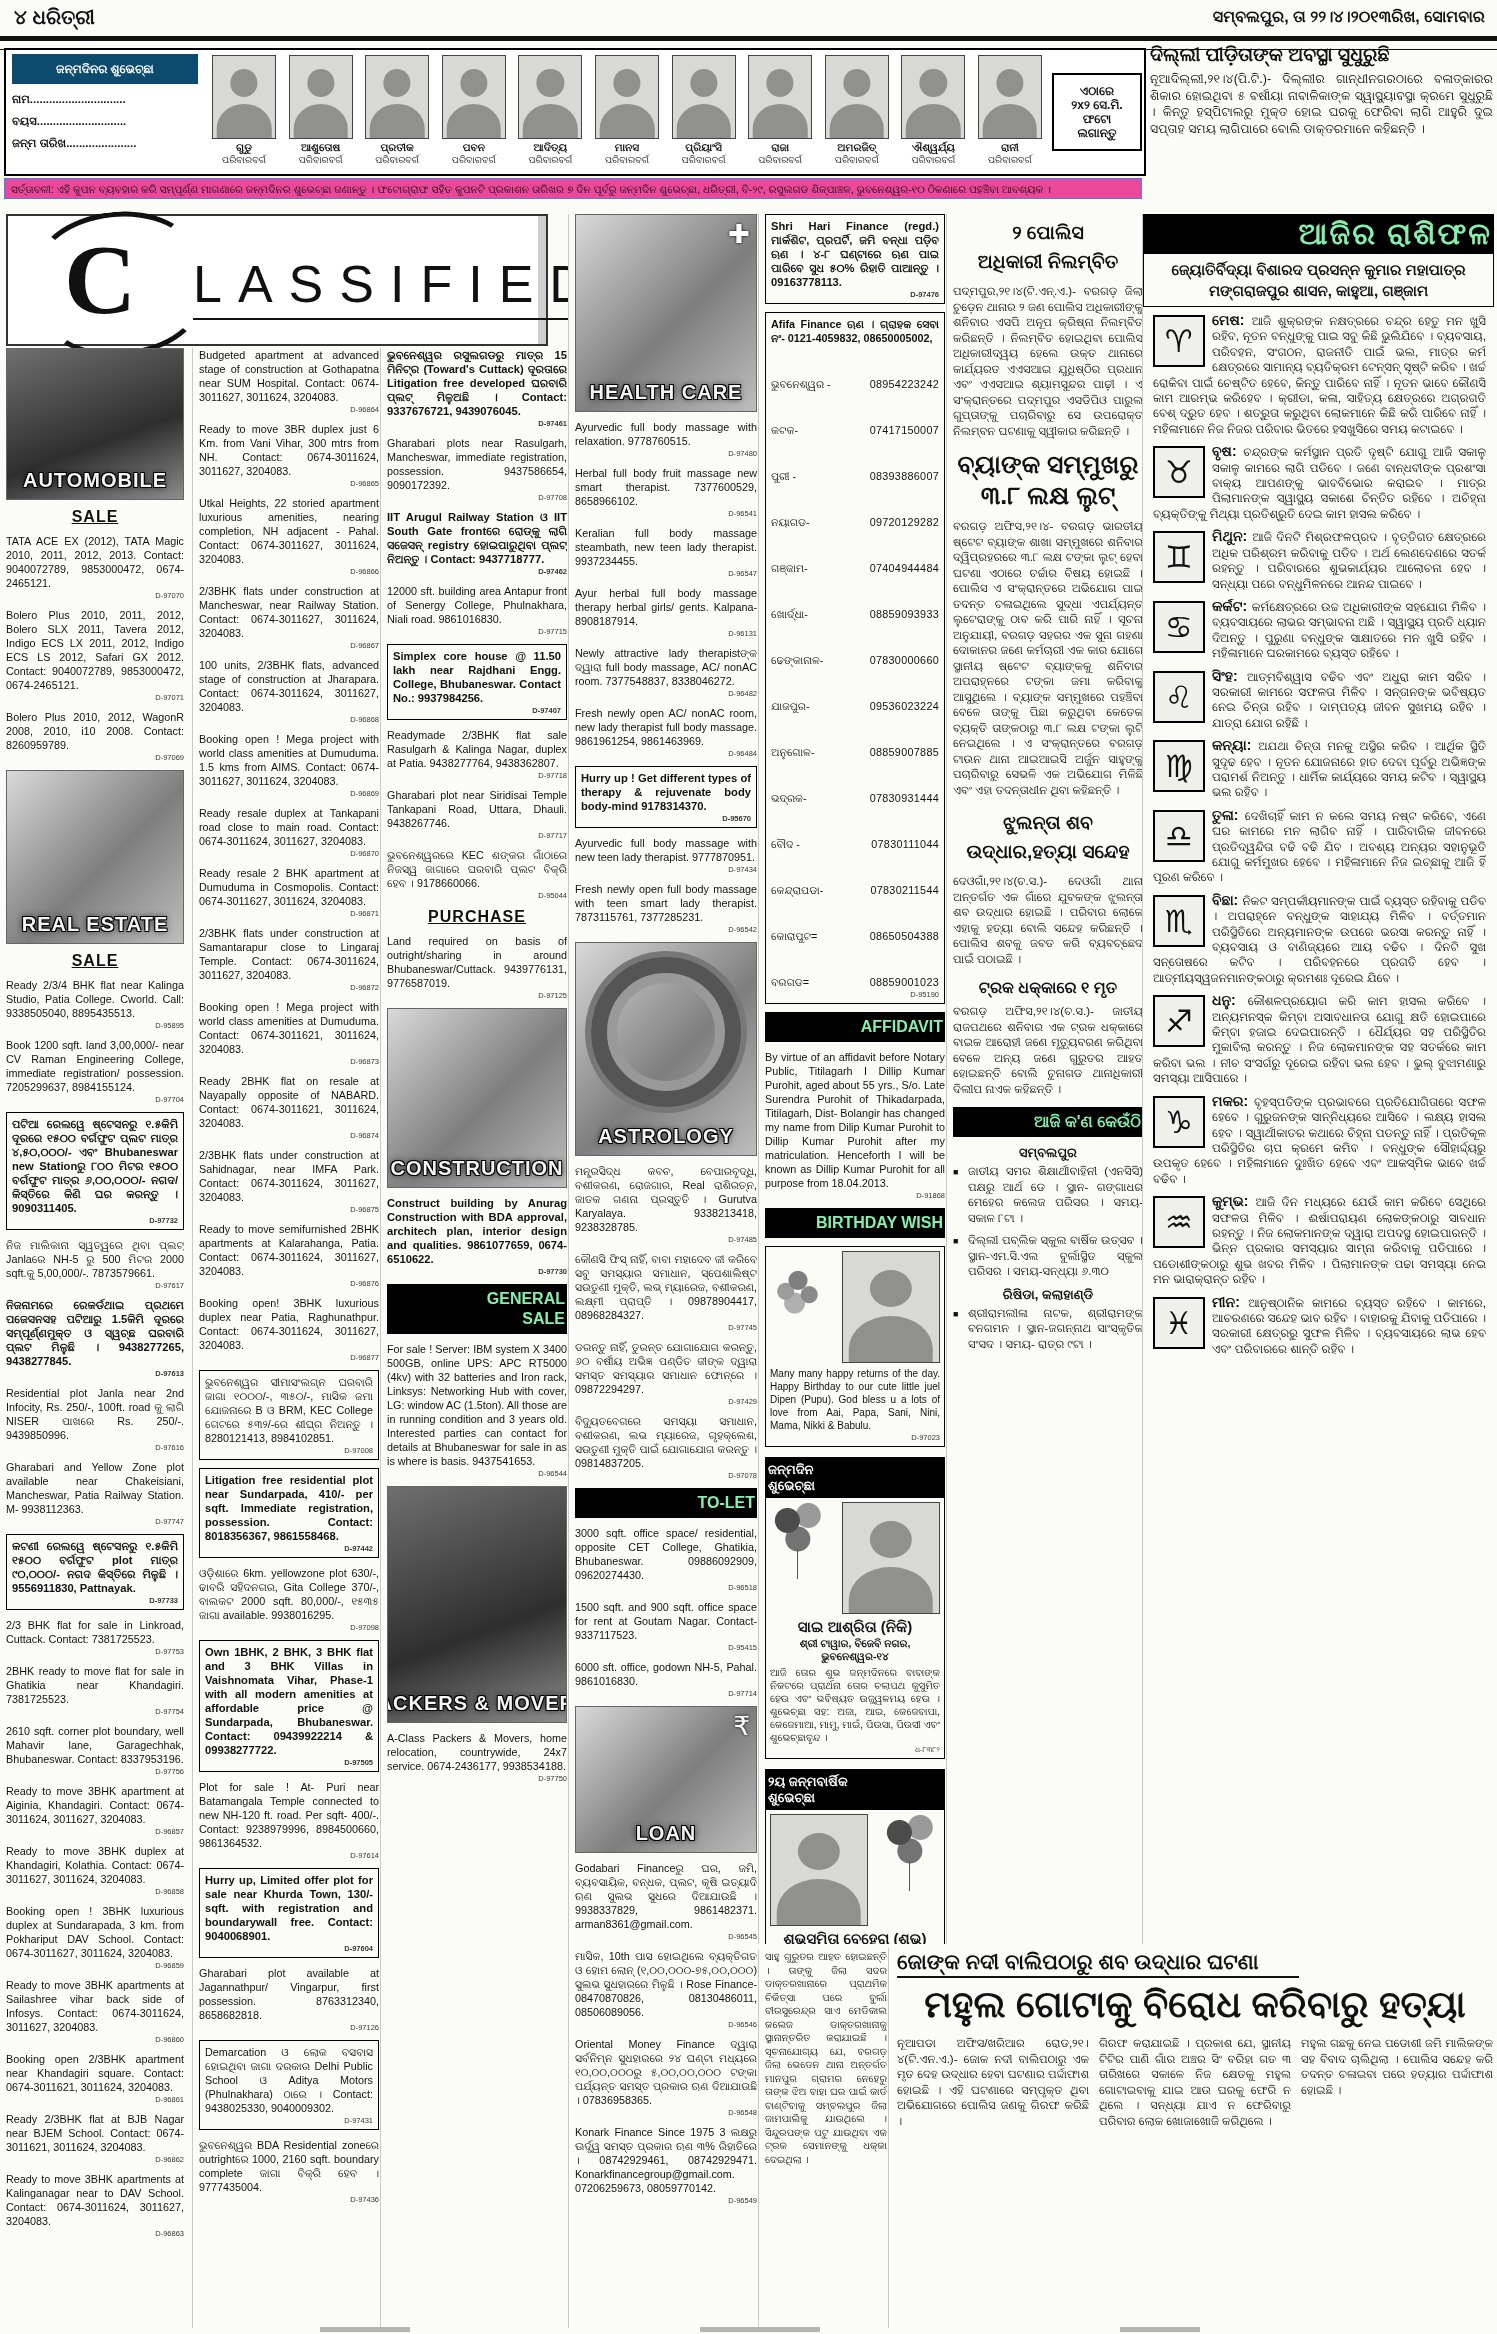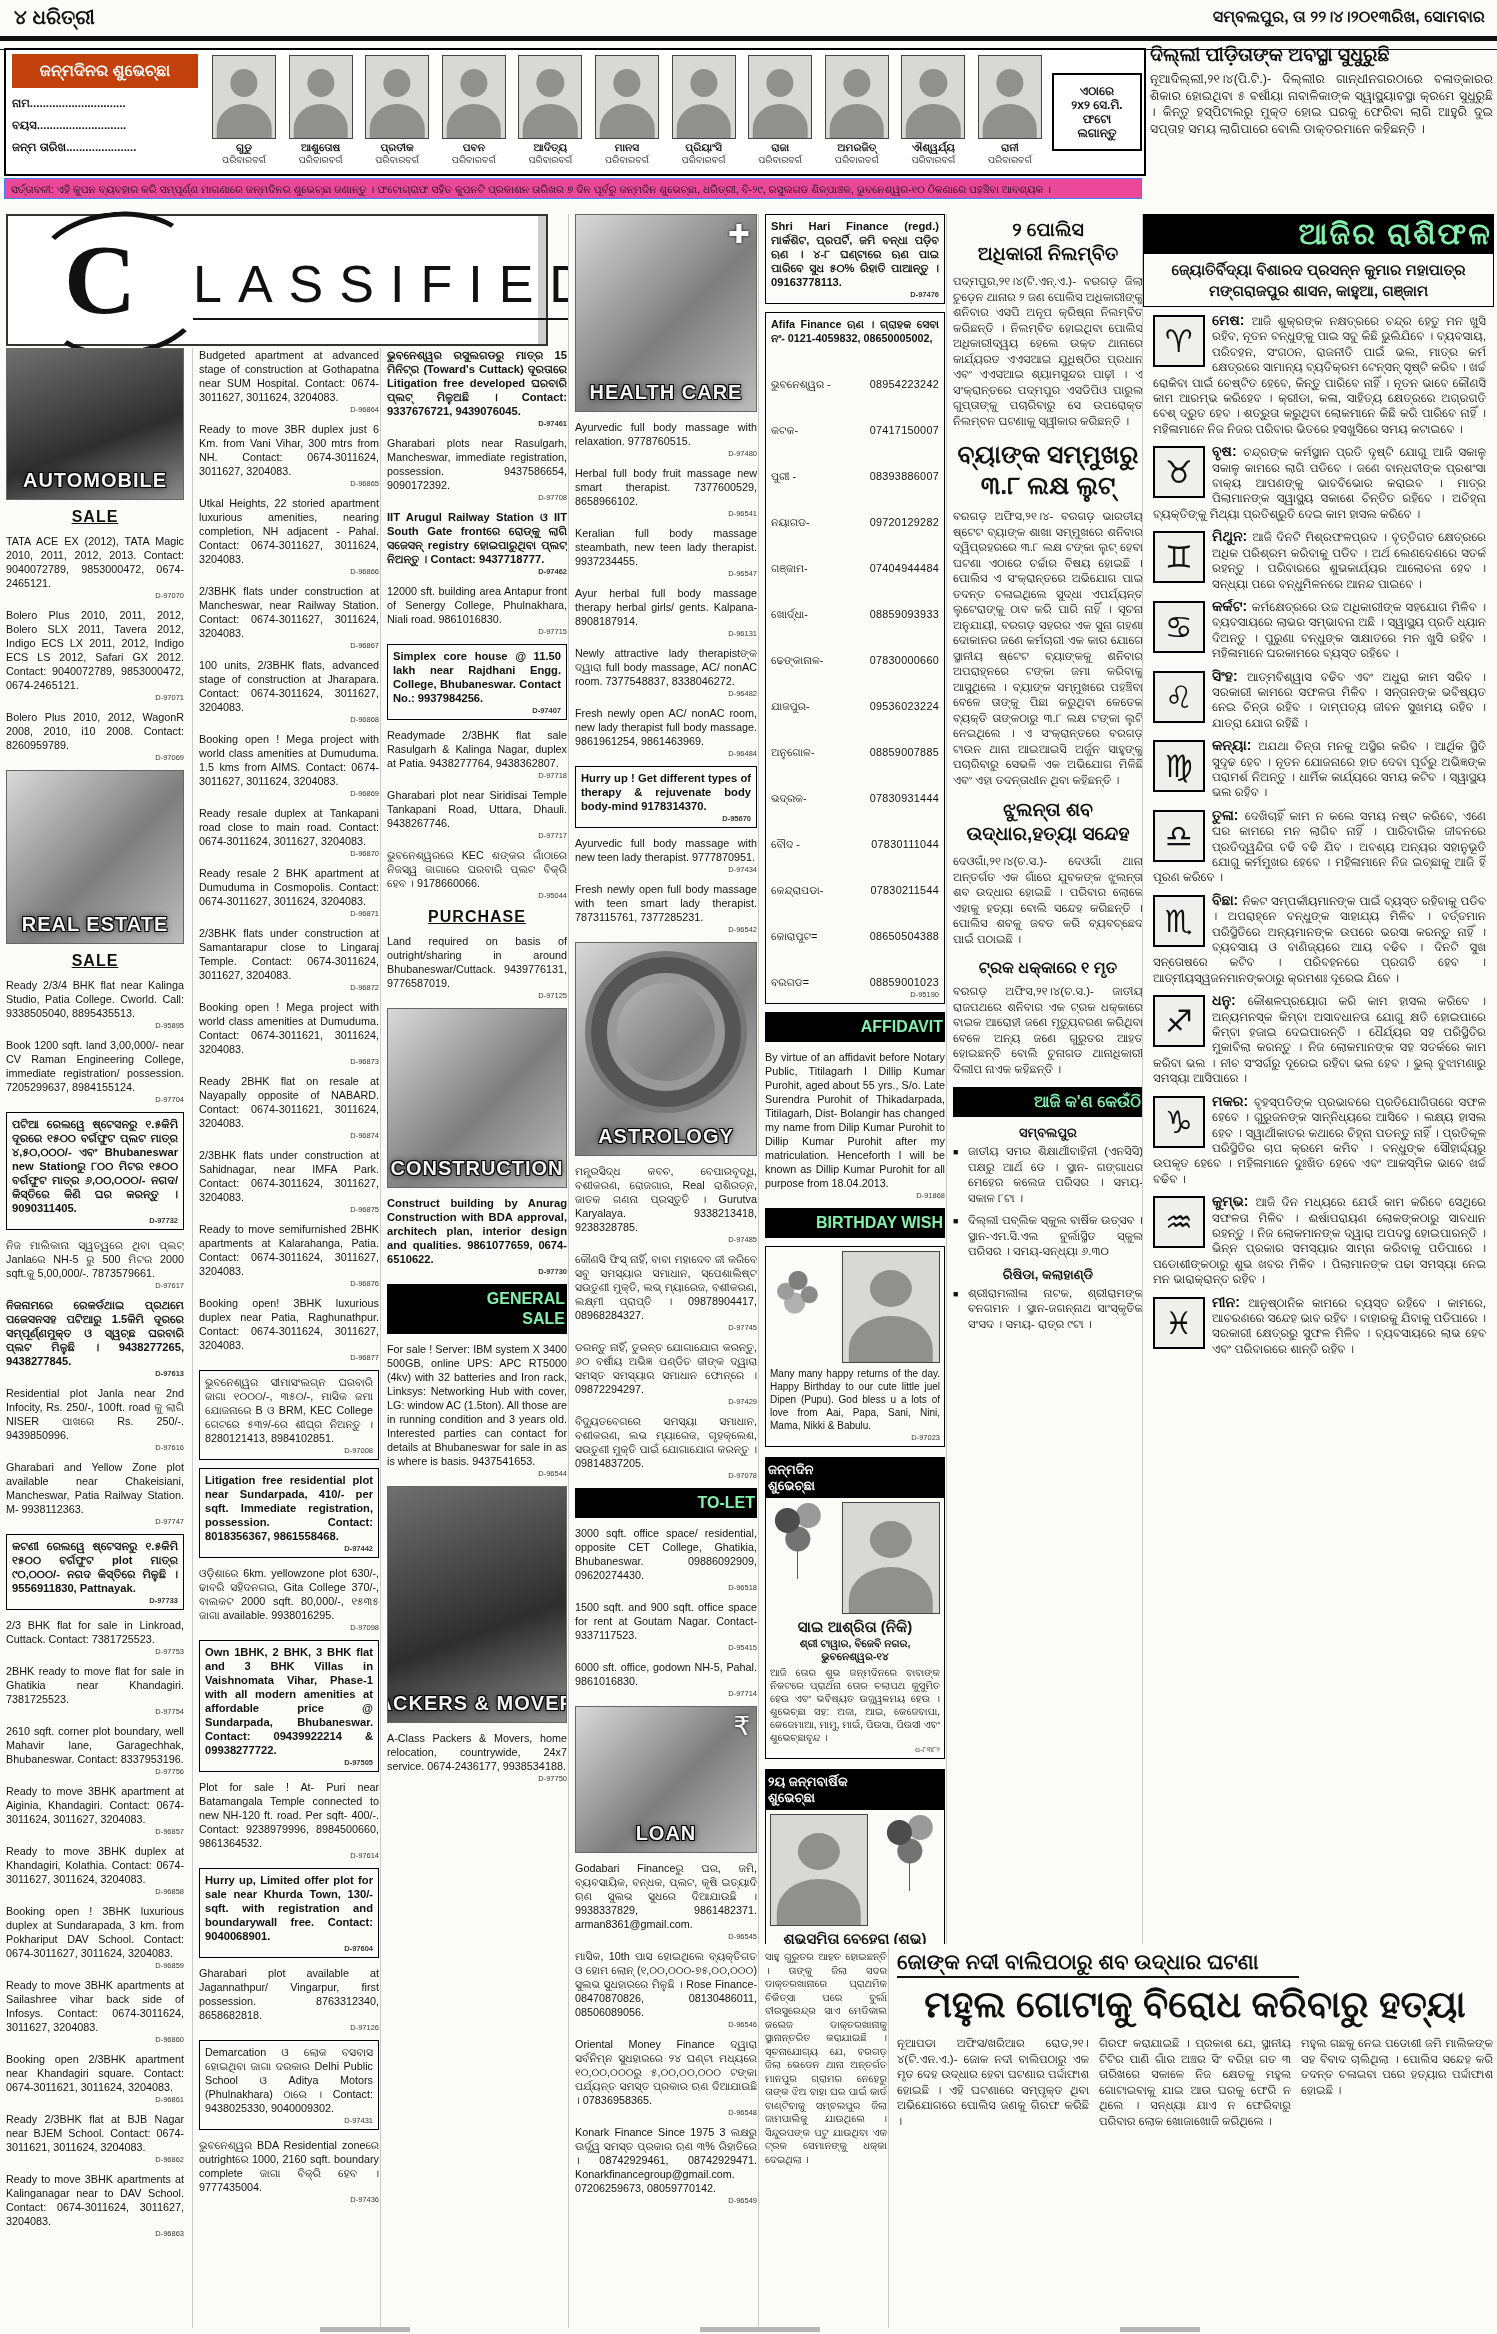--- a/index.html
+++ b/index.html
@@ -8,21 +8,21 @@
   
   #masthead{position:absolute;left:0;top:0;width:1497px;height:36px;}
   #masthead .pgnum{position:absolute;left:14px;top:6px;font-weight:bold;font-size:20px;}
   #masthead .dateline{position:absolute;right:12px;top:8px;font-weight:bold;font-size:16px;}
   #mastrule{position:absolute;left:0;top:36px;width:1497px;height:8px;
             border-top:5px solid #111;border-bottom:1.5px solid #111;}
   
   #coupon{position:absolute;left:4px;top:48px;width:1138px;height:124px;border:2px solid #000;
           display:flex;align-items:stretch;background:#fff;}
   .cp-left{width:186px;padding:4px 6px;flex:none;}
-  .cp-title{background:#c2410c;color:#fff;font-weight:bold;font-size:16px;text-align:center;
+  .cp-title{background:#0c4a6e;color:#fff;font-weight:bold;font-size:12px;text-align:center;
             padding:8px 2px;margin-bottom:6px;}
   .cp-field{font-size:11.5px;font-weight:bold;margin-top:9px;white-space:nowrap;overflow:hidden;}
   .cp-kids{flex:1;display:flex;justify-content:space-between;padding:5px 4px;}
   .kid{width:72px;flex:none;text-align:center;}
   .kid .photo{width:62px;height:82px;margin:0 auto;}
   .kid .kname{font-size:10.5px;font-weight:bold;margin-top:2px;}
   .kid .kcap{font-size:9.5px;}
   .pastebox{width:86px;flex:none;border:2px solid #000;margin:23px 2px;display:flex;align-items:center;
             justify-content:center;text-align:center;font-weight:bold;font-size:12px;white-space:pre-line;}
   #terms{position:absolute;left:4px;top:178px;width:1138px;height:21px;border:1px solid #3b82f6;
@@ -60,21 +60,21 @@
   .banner .wheel{position:absolute;left:50%;top:42%;transform:translate(-50%,-50%);width:118px;height:118px;
           border:16px solid #555;border-radius:50%;box-shadow:inset 0 0 0 10px #999,0 0 0 6px #777;}
   .sale-head{text-align:center;font-weight:bold;font-size:16px;text-decoration:underline;margin:4px 0 8px;letter-spacing:1px;}
   .ad{font-size:10.8px;line-height:14px;text-align:justify;margin:0 0 8px 0;}
   .ad.bold{font-weight:bold;font-size:11.2px;}
   .ad.box{border:1.5px solid #000;padding:4px 5px;}
   .adid{display:block;text-align:right;font-size:7.5px;line-height:9px;margin-top:1px;color:#333;}
   .bhead{background:#000;color:#86efac;text-align:right;font-weight:bold;font-size:16px;
          padding:5px 2px;margin:2px 0 8px;white-space:pre-line;line-height:20px;}
   .news-h1{font-weight:bold;text-align:center;font-size:25px;line-height:31px;margin:4px 0 8px;white-space:pre-line;}
-  .news-h2{font-weight:bold;text-align:center;font-size:19px;line-height:24px;margin:4px 0 8px;white-space:pre-line;}
+  .news-h2{font-weight:bold;text-align:center;font-size:19px;line-height:29px;margin:4px 0 8px;white-space:pre-line;}
   .news-h3{font-weight:bold;text-align:center;font-size:16px;line-height:21px;margin:4px 0 6px;white-space:pre-line;}
   .para{font-size:11.5px;line-height:15.5px;text-align:justify;margin:0 0 10px;}
   .ev-sub{text-align:center;font-weight:bold;font-size:13px;margin:1px 0 3px;}
   .ev-item{font-size:11.5px;line-height:15.5px;margin:0 0 7px 15px;position:relative;text-align:justify;}
   .ev-item::before{content:"\25A0";position:absolute;left:-15px;top:1px;font-size:9px;}
   
   .photo{background:#d8d8d4;border:1px solid #444;position:relative;overflow:hidden;flex:none;}
   .photo::before{content:"";position:absolute;left:50%;top:16%;width:44%;height:34%;
                  transform:translateX(-50%);border-radius:50%;background:#90908c;}
   .photo::after{content:"";position:absolute;left:50%;top:58%;width:88%;height:60%;

